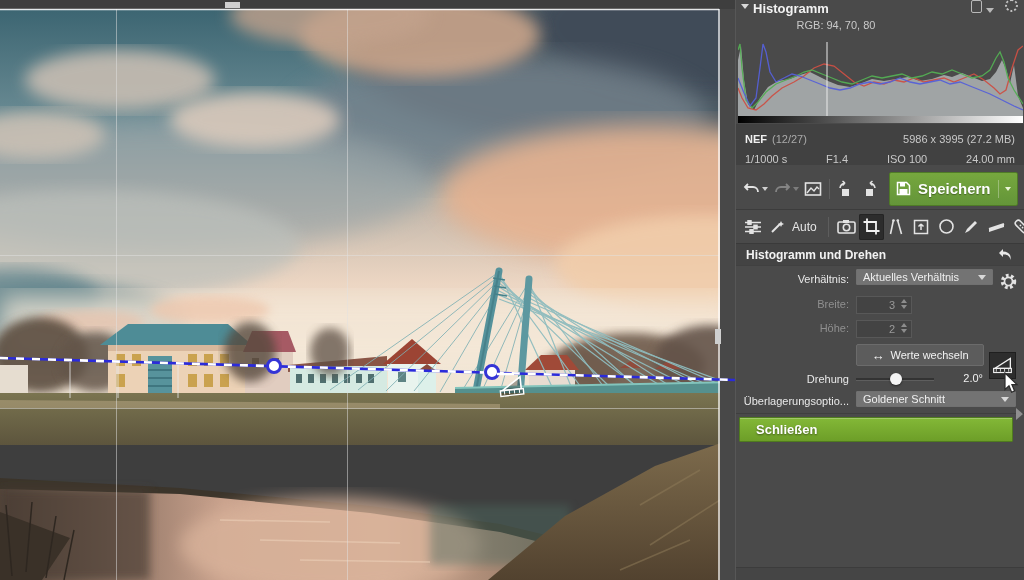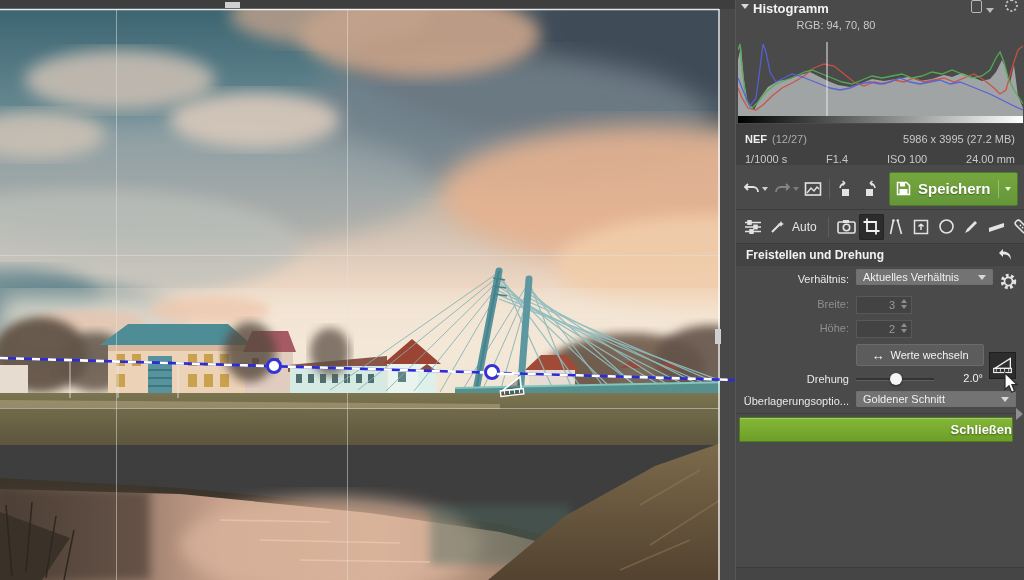--- a/index.html
+++ b/index.html
@@ -71,22 +71,22 @@
   .swap-arrow{font-size:13px;line-height:1;}
   .slider{position:absolute;left:120px;top:378px;width:78px;height:3px;background:#333;border-bottom:1px solid #5e5e5e;}
   .slider .knob{position:absolute;left:34px;top:-5px;width:12px;height:12px;border-radius:50%;
     background:#f5f5f5;box-shadow:0 1px 2px rgba(0,0,0,.5);}
   .rot-value{position:absolute;left:205px;top:372px;width:42px;text-align:right;color:#f0f0f0;}
   .level-btn{position:absolute;left:253px;top:352px;width:27px;height:27px;background:#2d2d2d;
     border:1px solid #1f1f1f;display:flex;align-items:center;justify-content:center;}
   .hdivider{position:absolute;left:0;width:100%;height:1px;background:#3f3f3f;}
   .close-btn{position:absolute;left:3px;top:417px;width:274px;height:25px;
     background:linear-gradient(#83b837,#6d9e28);border:1px solid #507c1e;border-radius:1px;
-    color:#fff;font-weight:bold;font-size:13px;display:flex;align-items:center;justify-content:flex-end;
-    text-shadow:0 1px 2px rgba(0,0,0,.45);box-shadow:inset 0 1px 0 rgba(255,255,255,.25);}
+    color:#fff;font-weight:bold;font-size:13px;display:flex;align-items:center;justify-content:flex-start;
+    text-shadow:0 1px 2px rgba(0,0,0,.45);box-shadow:inset 0 1px 0 rgba(255,255,255,.25);padding-left:16px;}
   .panel-expander{position:absolute;left:280px;top:408px;width:0;height:0;
     border-top:6px solid transparent;border-bottom:6px solid transparent;border-left:7px solid #8f8f8f;}
   .bottom-strip{position:absolute;left:0;top:567px;width:100%;height:13px;background:#454545;border-top:1px solid #3c3c3c;}
   .cursor{position:absolute;left:1004px;top:372px;z-index:50;}
 </style>
 </head>
 <body>
 
 <div class="stage">
 
@@ -461,21 +461,21 @@
               <rect x="1" y="5.5" width="15" height="6" rx="3" fill="none" stroke="#e3e3e3" stroke-width="1.6"></rect>
               <circle cx="7" cy="8.5" r=".9" fill="#e3e3e3"></circle>
               <circle cx="10" cy="8.5" r=".9" fill="#e3e3e3"></circle>
             </g>
           </svg>
       </span>
 
     </div>
 
     <div class="sect-header">
-      <span class="sect-title">Freistellen und Drehung</span>
+      <span class="sect-title">Histogramm und Drehen</span>
       <span class="sect-reset ic">
         <svg width="16" height="14" viewBox="0 0 16 14">
             <path d="M6,1 L2,5 L6,9 L6,6.5 C10,6 13,8 13.5,12 C14.5,6 11,3.8 6,3.5 Z" fill="#e8e8e8"></path>
           </svg>
       </span>
     </div>
 
     <span class="flabel" style="left:3px;top:273px;">Verhältnis:</span>
     <div class="dd" style="left:120px;top:269px;width:137px;">
       <span class="ddtext">Aktuelles Verhältnis</span>

